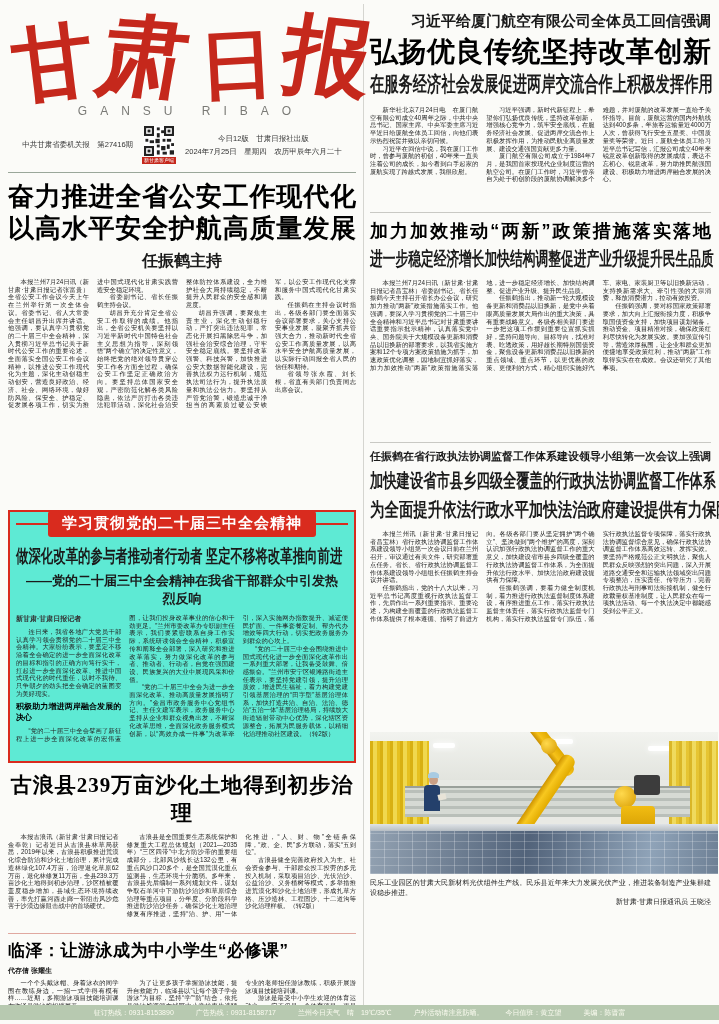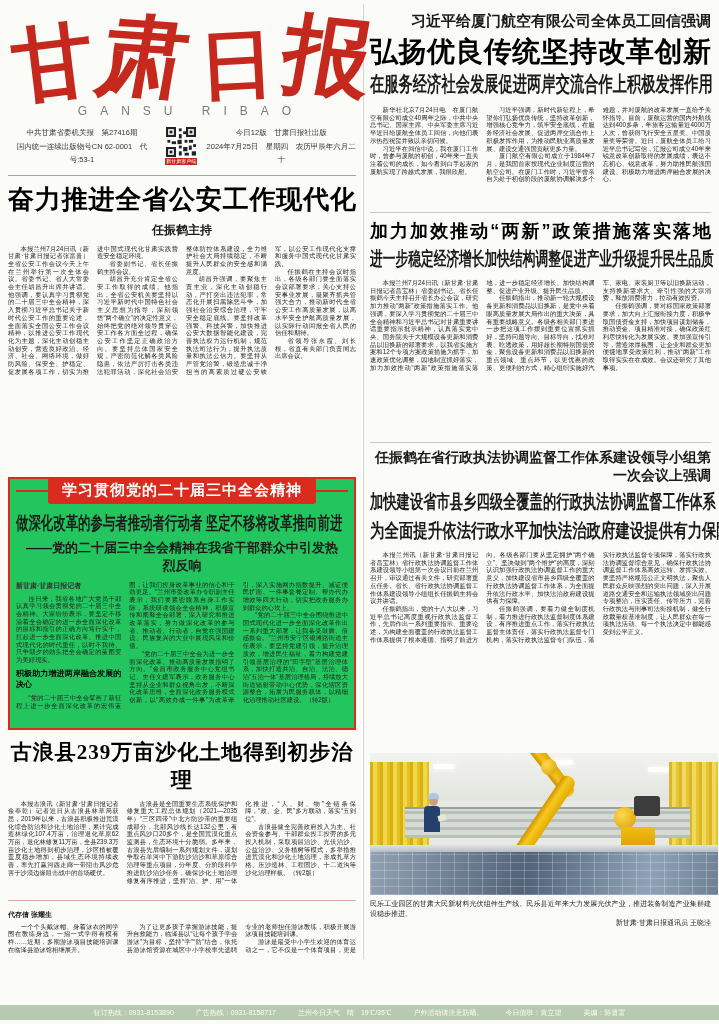--- a/index.html
+++ b/index.html
@@ -34,25 +34,25 @@
   .headline { font-weight:bold; color:#000; }
   .spread { text-align:justify; text-align-last:justify; }
   .cond { display:block; white-space:nowrap; font-weight:bold; transform-origin:0 50%; }
   .body-cols { column-gap:8px; overflow:hidden; text-align:justify; }
   .para { font-size:6.3px; line-height:7.7px; text-indent:2em; color:#222; }
 
   
   .police { margin-top:7px; }
   .police .kicker { font-size:13.5px; }
   .police .h1,.police .h2 { font-size:26px; line-height:32px; }
-  .police .subhead { text-align:center; font-weight:bold; font-size:12px; margin:7px 0 6px; }
+  .police .subhead { text-align:center; font-weight:bold; font-size:16px; margin:7px 0 6px; }
   .police .body-cols { columns:4; height:224px; }
 
   
-  .redbox { border:2.5px solid #d92b1e; margin-top:8px; padding:0 6px 5px; background:#22c55e; }
+  .redbox { border:2.5px solid #d92b1e; margin-top:8px; padding:0 6px 5px; background:#5eead4; }
   .banner-row { display:flex; align-items:center; margin-top:-1px; }
   .banner-line { flex:1; height:2px; background:#d92b1e; }
   .banner { background:#d92b1e; color:#fff; font-weight:bold; font-size:15px;
             padding:3px 14px 4px; border-radius:3px; letter-spacing:1px; white-space:nowrap; }
   .redbox .headline-row { margin-top:7px; }
   .redbox .subtitle { text-align:center; font-weight:bold; font-size:13px; margin:4px 4px 6px; }
   .redbox .byline { font-size:7px; font-weight:bold; color:#333; margin-bottom:4px; }
   .redbox .body-cols { columns:3; height:142px; }
   .sub-h4 { font-size:8px; font-weight:bold; margin:4px 0; color:#000; }
 
@@ -73,21 +73,21 @@
   .xi .h1 { font-size:28px; line-height:30px; }
   .xi .body-cols { columns:3; height:100px; margin-top:8px; }
 
   
   .governor { margin-top:6px; border-top:1px solid #c9c9c4; padding-top:6px; }
   .governor .kicker { font-size:13px; margin-bottom:5px; }
   .governor .body-cols { columns:3; height:158px; margin-top:7px; }
 
   
   .law { margin-top:5px; border-top:1px solid #c9c9c4; padding-top:6px; }
-  .law .kicker { font-size:14px; margin-bottom:4px; }
+  .law .kicker { font-size:11px; margin-bottom:4px; }
   .law .cond { font-family:"Liberation Serif", serif; }
   .law .body-cols { columns:3; height:196px; margin-top:7px; }
 
   
   .photo { position:relative; width:348px; height:142px; margin-top:6px; overflow:hidden; background:#e8e9e4; }
   .ph-ceiling { position:absolute; top:0; left:0; right:0; height:34%; background:linear-gradient(#f2f3ef,#e2e4de); }
   .ph-light { position:absolute; width:22px; height:5px; background:#fff; border-radius:2px; box-shadow:0 0 6px #fff; }
   .ph-rack { position:absolute; top:6%; bottom:30%;
              background:repeating-linear-gradient(90deg,#d8b012 0 3px,#f0d84e 3px 7px,#e6c01e 7px 10px); }
   .ph-rack.left { left:0; width:17%; }
@@ -134,21 +134,20 @@
   <div class="col-left">
 
     <div class="masthead">
       <div class="m-title">
         <span>甘</span><span>肃</span><span>日</span><span>报</span>
       </div>
       <div class="m-pinyin">GANSU RIBAO</div>
       <div class="m-info">
         <div class="m-info-block">
           <div>中共甘肃省委机关报　第27416期</div>
-          <div>国内统一连续出版物号CN 62-0001　代号:53-1</div>
         </div>
         <div class="m-qr">
           <svg viewBox="0 0 21 21">
             <rect x="0" y="0" width="7" height="7" fill="#222"></rect>
               <rect x="1.5" y="1.5" width="4" height="4" fill="#fff"></rect>
               <rect x="2.5" y="2.5" width="2" height="2" fill="#222"></rect>
             <rect x="14" y="0" width="7" height="7" fill="#222"></rect>
               <rect x="15.5" y="1.5" width="4" height="4" fill="#fff"></rect>
               <rect x="16.5" y="2.5" width="2" height="2" fill="#222"></rect>
             <rect x="0" y="14" width="7" height="7" fill="#222"></rect>
@@ -175,20 +174,21 @@
         <div class="m-info-block">
           <div>今日12版　甘肃日报社出版</div>
           <div>2024年7月25日　星期四　农历甲辰年六月二十</div>
         </div>
       </div>
       <div class="m-rule"></div>
     </div>
 
     <div class="police">
       <div class="headline h1 spread">奋力推进全省公安工作现代化</div>
+      <div class="headline h2 spread">以高水平安全护航高质量发展</div>
       <div class="subhead">任振鹤主持</div>
       <div class="body-cols">
           <p class="para">本报兰州7月24日讯（新甘肃·甘肃日报记者张富贵）全省公安工作会议今天上午在兰州举行第一次全体会议。省委书记、省人大常委会主任胡昌升出席并讲话。他强调，要认真学习贯彻党的二十届三中全会精神，深入贯彻习近平总书记关于新时代公安工作的重要论述，全面落实全国公安工作会议精神，以推进公安工作现代化为主题，深化主动创稳主动创安，营造良好政治、经济、社会、网络环境，做好防风险、保安全、护稳定、促发展各项工作，切实为推进中国式现代化甘肃实践营造安全稳定环境。</p>
           <p class="para">省委副书记、省长任振鹤主持会议。</p>
           <p class="para">胡昌升充分肯定全省公安工作取得的成绩。他指出，全省公安机关要坚持以习近平新时代中国特色社会主义思想为指导，深刻领悟“两个确立”的决定性意义，始终把党的绝对领导贯穿公安工作各方面全过程，确保公安工作坚定正确政治方向。要坚持总体国家安全观，严密防范化解各类风险隐患，依法严厉打击各类违法犯罪活动，深化社会治安整体防控体系建设，全力维护社会大局持续稳定，不断提升人民群众的安全感和满意度。</p>
           <p class="para">胡昌升强调，要聚焦主责主业，深化主动创稳行动，严打突出违法犯罪，常态化开展扫黑除恶斗争，加强社会治安综合治理，守牢安全稳定底线。要坚持改革强警、科技兴警，加快推进公安大数据智能化建设，完善执法权力运行机制，规范执法司法行为，提升执法质量和执法公信力。要坚持从严管党治警，锻造忠诚干净担当的高素质过硬公安铁军，以公安工作现代化支撑和服务中国式现代化甘肃实践。</p>
           <p class="para">任振鹤在主持会议时指出，各级各部门要全面落实会议部署要求，关心支持公安事业发展，凝聚齐抓共管强大合力，推动新时代全省公安工作高质量发展，以高水平安全护航高质量发展，以实际行动回报全省人民的信任和期待。</p>
           <p class="para">省领导张永霞、刘长根，省直有关部门负责同志出席会议。</p>
         </div>
     </div>
@@ -220,20 +220,21 @@
     <div class="gulang">
       <div class="headline">古浪县239万亩沙化土地得到初步治理</div>
       <div class="body-cols">
           <p class="para">本报古浪讯（新甘肃·甘肃日报记者金奉乾）记者近日从古浪县林草局获悉，2019年以来，古浪县积极推进荒漠化综合防治和沙化土地治理，累计完成造林绿化107.4万亩，治理退化草原62万亩，退化林修复11万亩，全县239.3万亩沙化土地得到初步治理，沙区植被覆盖度稳步增加，县域生态环境持续改善，率先打赢河西走廊一带阻击风沙危害于沙漠边缘阻击战中的首场硬仗。</p>
           <p class="para">古浪县是全国重要生态系统保护和修复重大工程总体规划（2021—2035年）“三区四带”中北方防沙带的重要组成部分，北部风沙线长达132公里，有重点风沙口20多个，是全国荒漠化重点监测县，生态环境十分脆弱。多年来，古浪县先后编制一系列规划文件，谋划争取石羊河中下游防沙治沙和草原综合治理等重点项目，分年度、分阶段科学推进防沙治沙任务，确保沙化土地治理修复有序推进，坚持“治、护、用”一体化推进，“人、财、物”全链条保障，“政、企、民”多方联动，落实“五到位”。</p>
           <p class="para">古浪县健全完善政府投入为主、社会资金参与、干部群众投工投劳的多元投入机制，采取项目治沙、光伏治沙、公益治沙、义务植树等模式，多举措推进荒漠化和沙化土地治理，形成扎草方格、压沙造林、工程固沙、十二道沟等沙化治理样板。（转2版）</p>
         </div>
     </div>
 
     <div class="linze">
+      <div class="headline">临泽：让游泳成为中小学生“必修课”</div>
       <div class="byline">代存倩 张耀生</div>
       <div class="body-cols">
           <p class="para">一个个头戴泳帽、身着泳衣的同学围在教练身边，一招一式学得有模有样……近期，多期游泳项目技能培训课在临泽县游泳馆相继展开。</p>
           <p class="para">为了让更多孩子掌握游泳技能，提升自救能力，临泽县以“让每个孩子学会游泳”为目标，坚持“学”“防”结合，依托县游泳馆资源在城区中小学校率先选聘专业的老师担任游泳教练，积极开展游泳项目技能培训课。</p>
           <p class="para">游泳是最受中小学生欢迎的体育运动之一，它不仅是一个体育项目，更是一项求生技能。因此，让中小学生掌握游泳技能，就显得尤为重要。（转8版）</p>
         </div>
     </div>
 
   </div>
 

